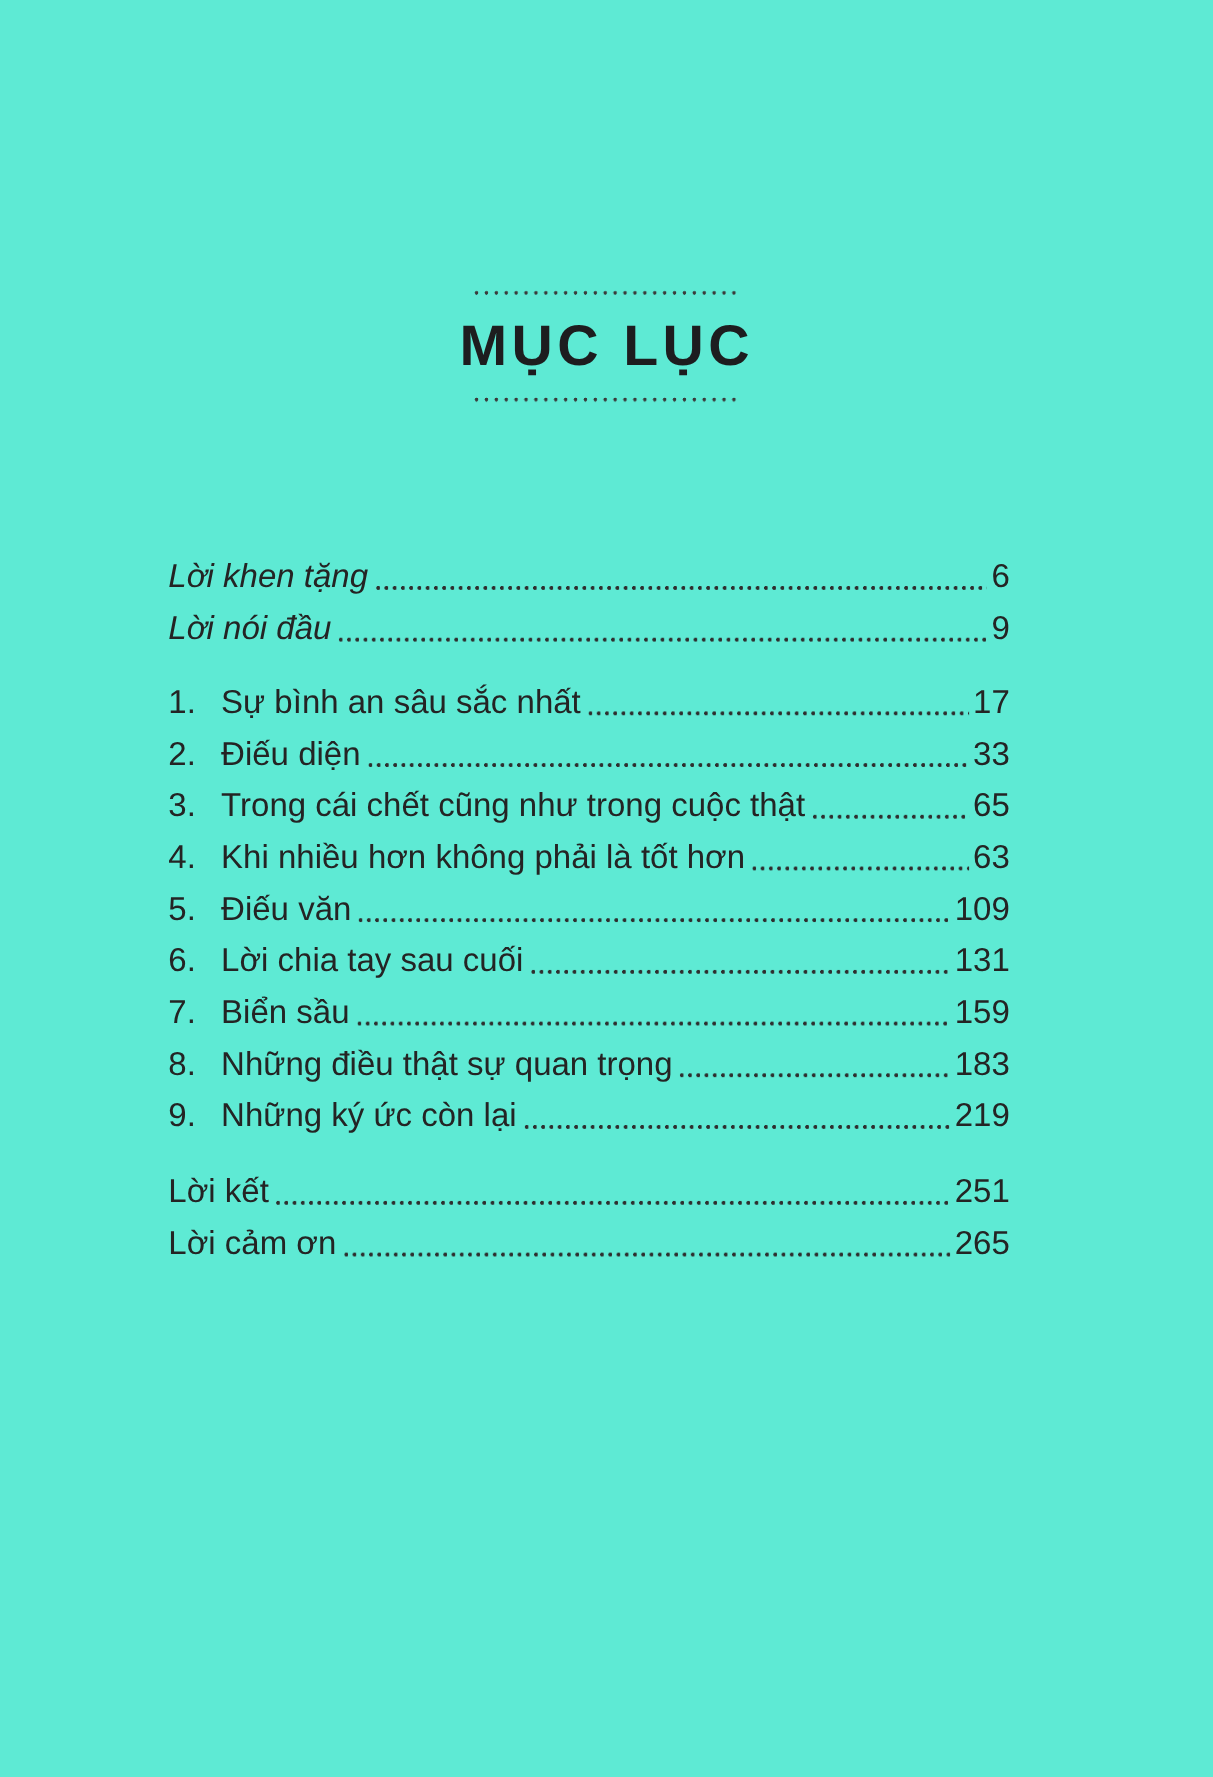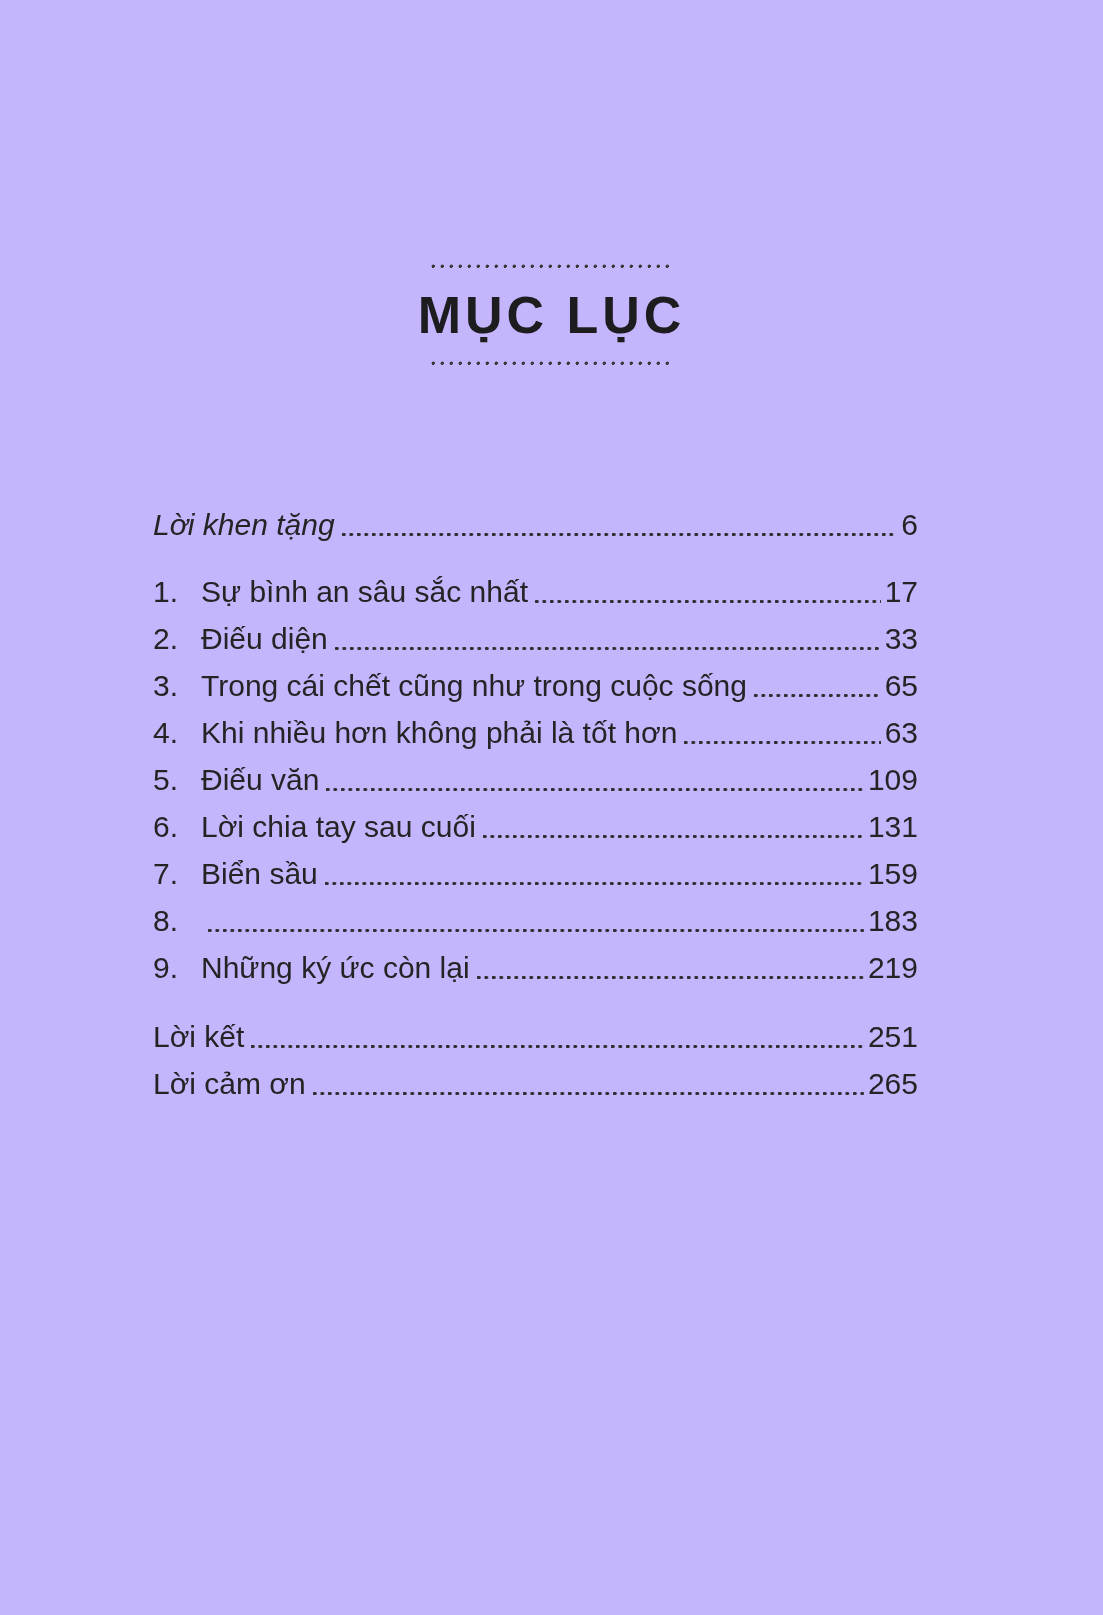--- a/index.html
+++ b/index.html
@@ -11,21 +11,21 @@
     width: 1103px;
     height: 1615px;
     overflow: hidden;
     font-family: "Liberation Sans", sans-serif;
     color: #222222;
   }
   .page {
     position: relative;
     width: 1103px;
     height: 1615px;
-    background: #c4b5fd;
+    background: #5eead4;
   }
   
   .title-block {
     padding-top: 264px;
     text-align: center;
   }
   .dotline {
     width: 242px;
     height: 5px;
     margin: 0 auto;
@@ -96,37 +96,42 @@
     <div class="dotline"></div>
   </div>
 
   <div class="toc">
     <div class="toc-section front">
         <div class="toc-row italic">
           <span class="label">Lời khen tặng</span>
           <span class="dots"></span>
           <span class="pagenum">6</span>
         </div>
+        <div class="toc-row italic">
+          <span class="label">Lời nói đầu</span>
+          <span class="dots"></span>
+          <span class="pagenum">9</span>
+        </div>
       </div>
     <div class="toc-section chapters">
         <div class="toc-row">
           <span class="num">1.</span>
           <span class="label">Sự bình an sâu sắc nhất</span>
           <span class="dots"></span>
           <span class="pagenum">17</span>
         </div>
         <div class="toc-row">
           <span class="num">2.</span>
           <span class="label">Điếu diện</span>
           <span class="dots"></span>
           <span class="pagenum">33</span>
         </div>
         <div class="toc-row">
           <span class="num">3.</span>
-          <span class="label">Trong cái chết cũng như trong cuộc sống</span>
+          <span class="label">Trong cái chết cũng như trong cuộc thật</span>
           <span class="dots"></span>
           <span class="pagenum">65</span>
         </div>
         <div class="toc-row">
           <span class="num">4.</span>
           <span class="label">Khi nhiều hơn không phải là tốt hơn</span>
           <span class="dots"></span>
           <span class="pagenum">63</span>
         </div>
         <div class="toc-row">
@@ -142,20 +147,21 @@
           <span class="pagenum">131</span>
         </div>
         <div class="toc-row">
           <span class="num">7.</span>
           <span class="label">Biển sầu</span>
           <span class="dots"></span>
           <span class="pagenum">159</span>
         </div>
         <div class="toc-row">
           <span class="num">8.</span>
+          <span class="label">Những điều thật sự quan trọng</span>
           <span class="dots"></span>
           <span class="pagenum">183</span>
         </div>
         <div class="toc-row">
           <span class="num">9.</span>
           <span class="label">Những ký ức còn lại</span>
           <span class="dots"></span>
           <span class="pagenum">219</span>
         </div>
       </div>

